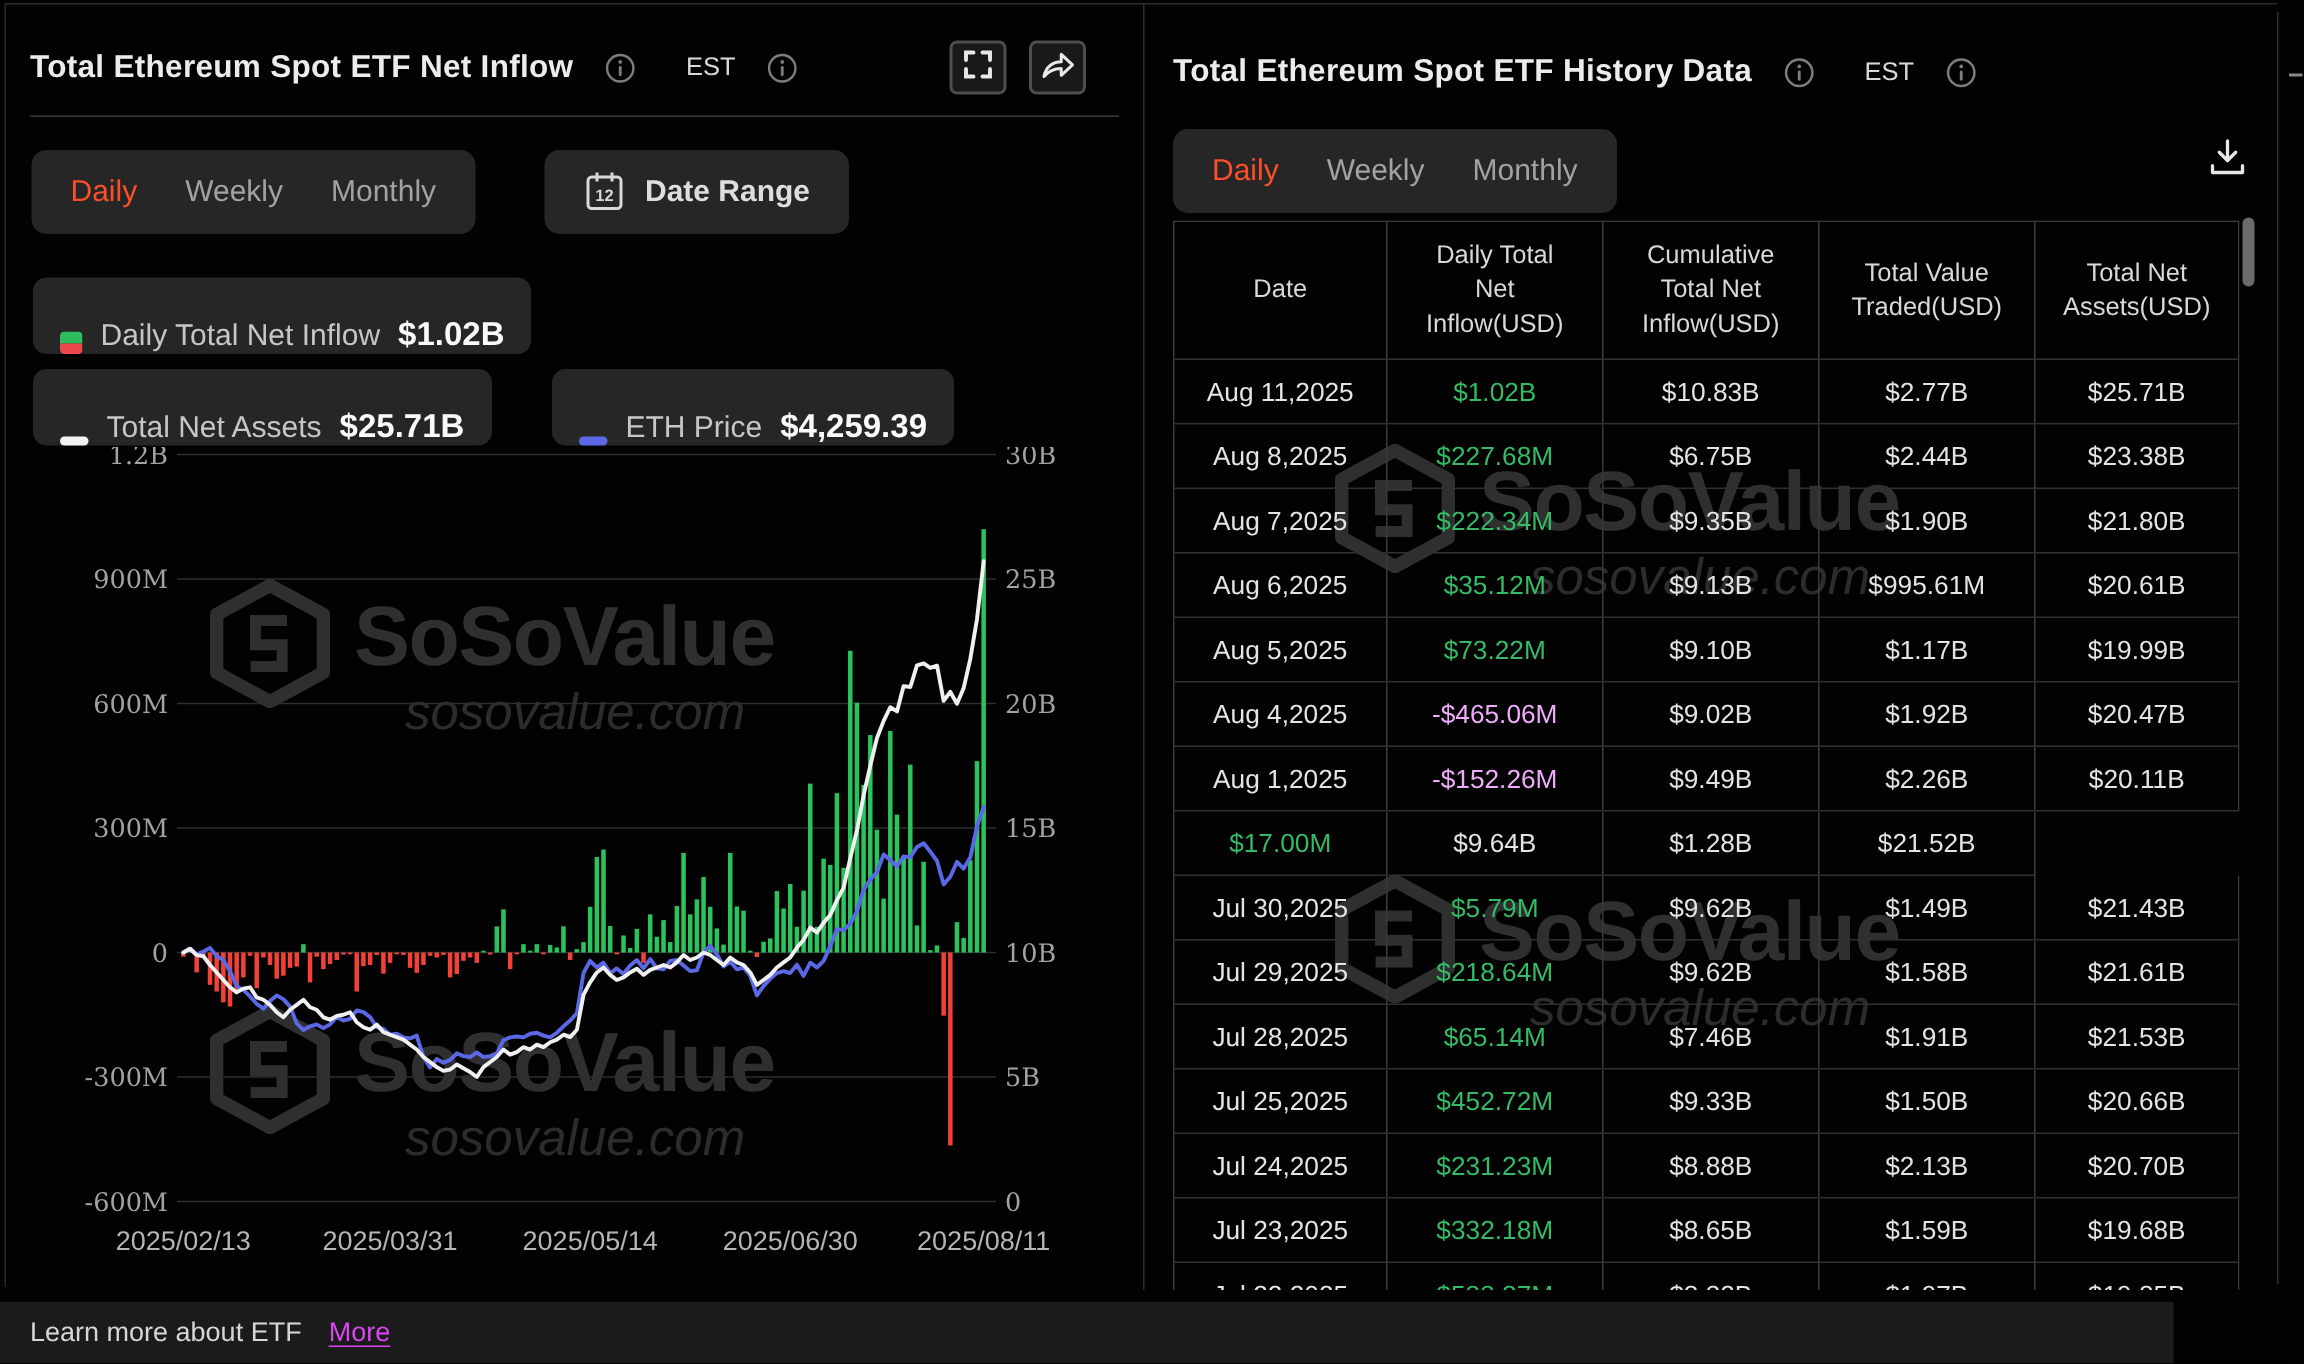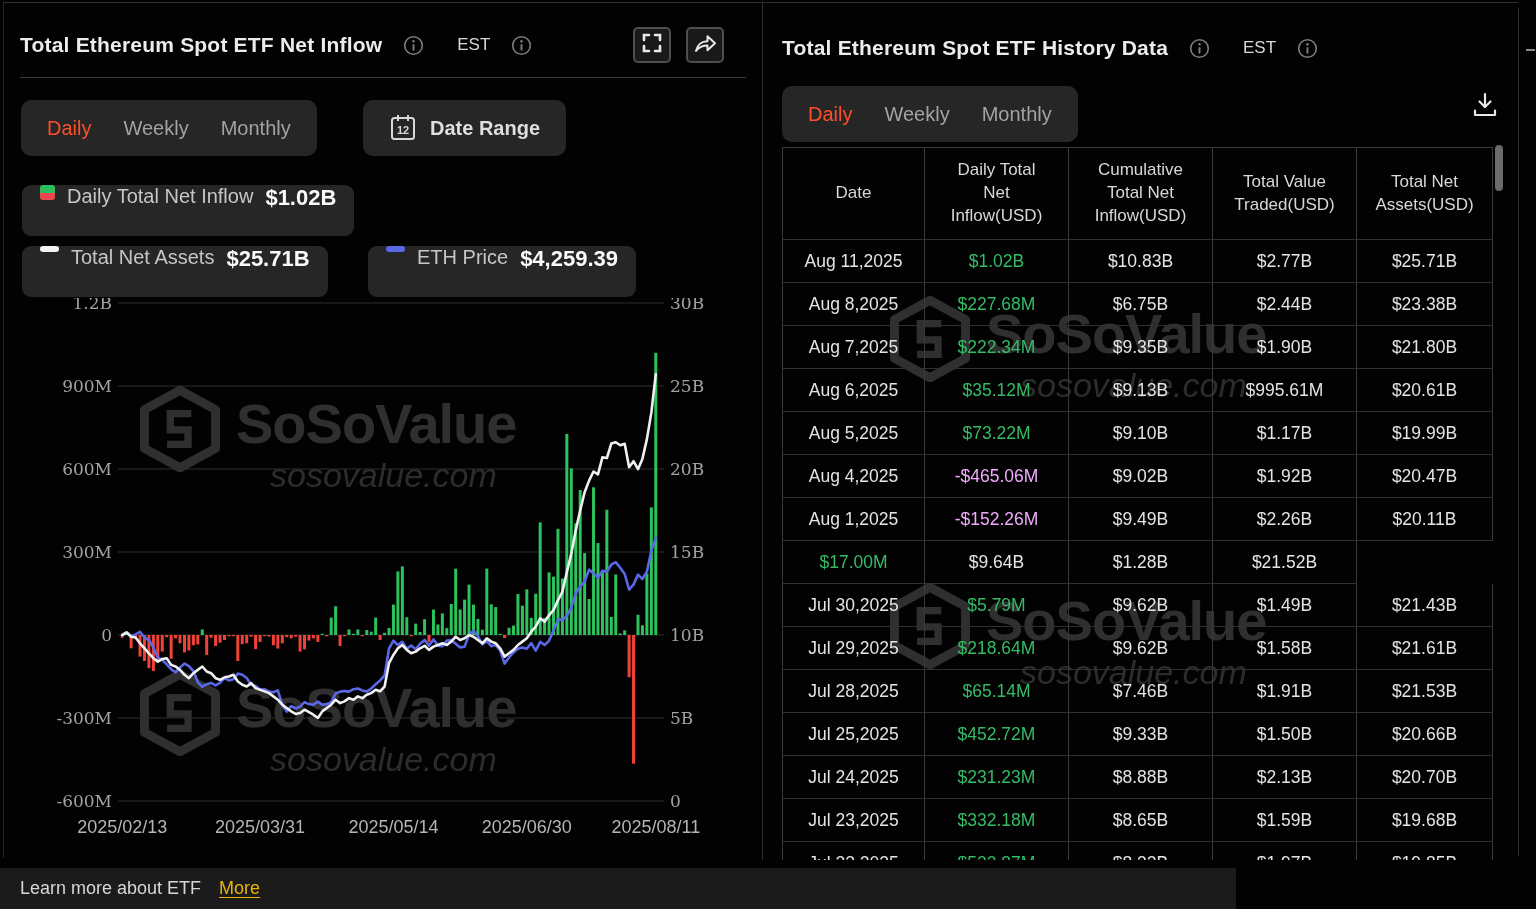--- a/index.html
+++ b/index.html
@@ -39,21 +39,21 @@
   .tab-group { position:absolute; background:#262626; border-radius:10px; height:56px;
                display:flex; align-items:center; padding:0 26px; gap:32px; }
   .tab { font-size:20px; font-weight:500; color:#a2a2a2; cursor:pointer; white-space:nowrap; }
   .tab.active { color:#fb4f2a; }
 
   .date-range { position:absolute; background:#262626; border-radius:10px; height:56px;
                 display:flex; align-items:center; padding:0 26px; gap:13px; cursor:pointer;text-align:right; }
   .date-range span { font-size:20px; font-weight:bold; color:#dedede; }
 
   .legend-badge { position:absolute; background:#262626; border-radius:9px; height:51px;
-                  display:flex; align-items:flex-start; padding:0 18px; gap:12px; cursor:pointer; }
+                  display:flex; align-items:flex-end; padding:0 18px; gap:12px; cursor:pointer; }
   .legend-label { font-size:20px; color:#c6c6c6; white-space:nowrap; }
   .legend-value { font-size:22px; font-weight:bold; color:#fafafa; white-space:nowrap; }
   .ic-inflow { width:15px; height:15px; display:flex; flex-direction:column; border-radius:3px; overflow:hidden; }
   .ic-inflow i { display:block; height:50%; }
   .dash { width:19px; height:6px; border-radius:3px; }
 
   .chart-wrap { position:absolute; left:20px; top:298px; width:730px; height:556px; }
 
   
   .dl-btn { position:absolute; left:1468px; top:90px; width:34px; height:34px; display:flex;
@@ -66,24 +66,24 @@
   .t-grid .t-cell:first-child { border-left:1px solid #3a3a3a; }
   .t-head .t-cell { height:93px; font-size:17px; line-height:1.35; color:#d8d8d8;
                     border-top:1px solid #3a3a3a; padding:0 22px; }
   .t-row .t-cell { height:43px; font-size:17.5px; color:#e4e4e4; }
   .t-cell.pos { color:#35bb66; }
   .t-cell.neg { color:#f0abfc; }
   .t-scroll-thumb { position:absolute; left:1495px; top:145px; width:8px; height:46px;
                     background:#6b6b6b; border-radius:4px; cursor:pointer; z-index:2; }
 
   
-  .bottom-bar { position:absolute; left:0; top:868px; width:1236px; height:41px; background:#1b1b1b;
+  .bottom-bar { position:absolute; left:0; top:868px; width:1449px; height:41px; background:#1b1b1b;
                 display:flex; align-items:center; padding-left:20px; gap:18px; z-index:2; }
   .bottom-text { font-size:18px; color:#d6d6d6; }
-  .bottom-link { font-size:18px; color:#eab308; text-decoration:underline; text-underline-offset:3px; cursor:pointer; }
+  .bottom-link { font-size:18px; color:#d946ef; text-decoration:underline; text-underline-offset:3px; cursor:pointer; }
 
   svg text { user-select:none; }
 </style>
 </head>
 <body>
 
 <div class="page">
 
   <div class="frame-top"></div>
   <div class="frame-left"></div>

